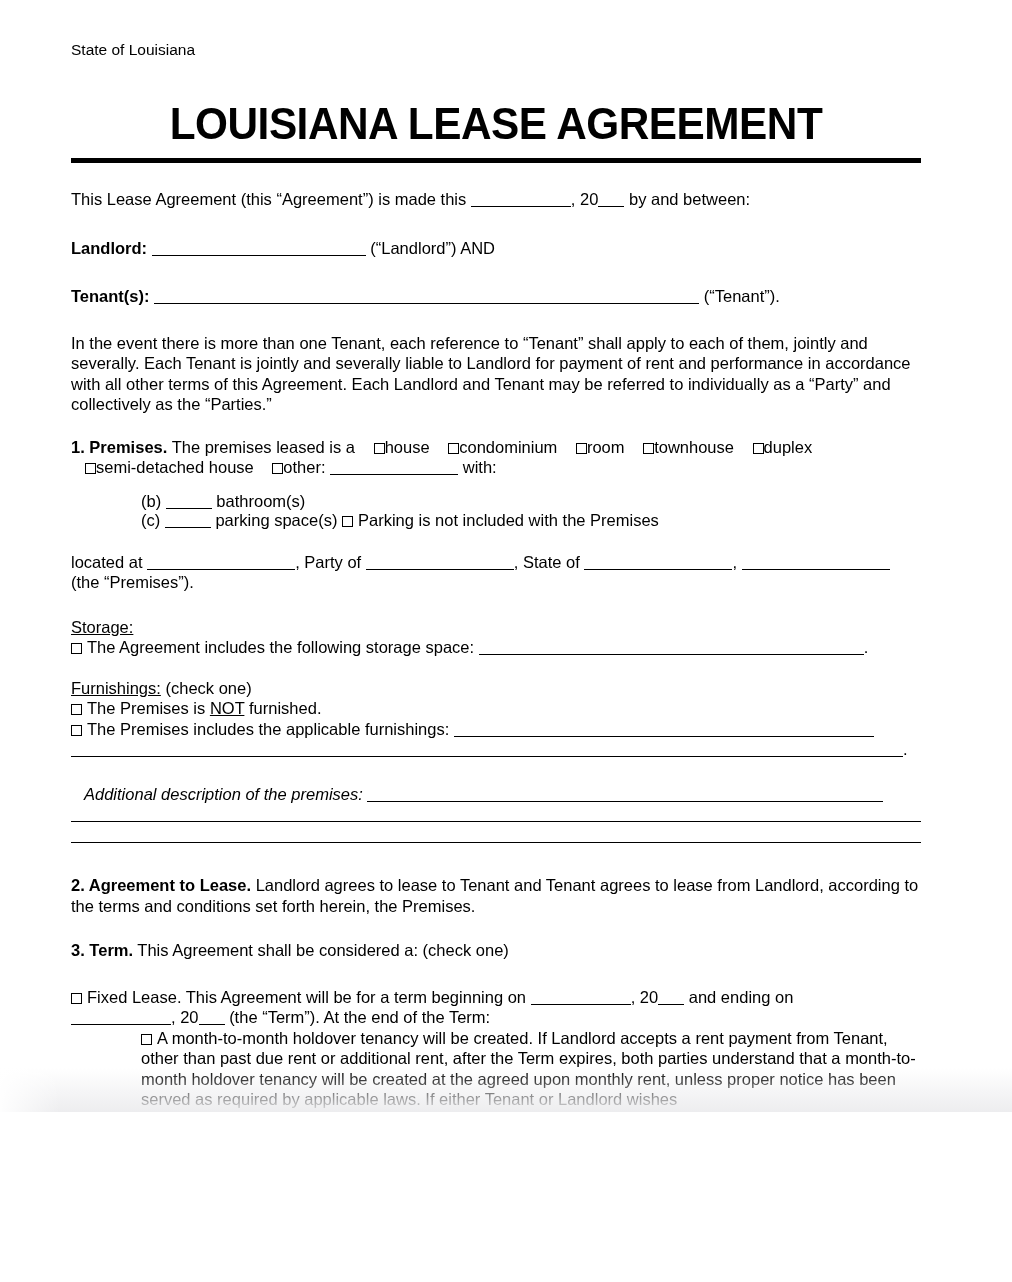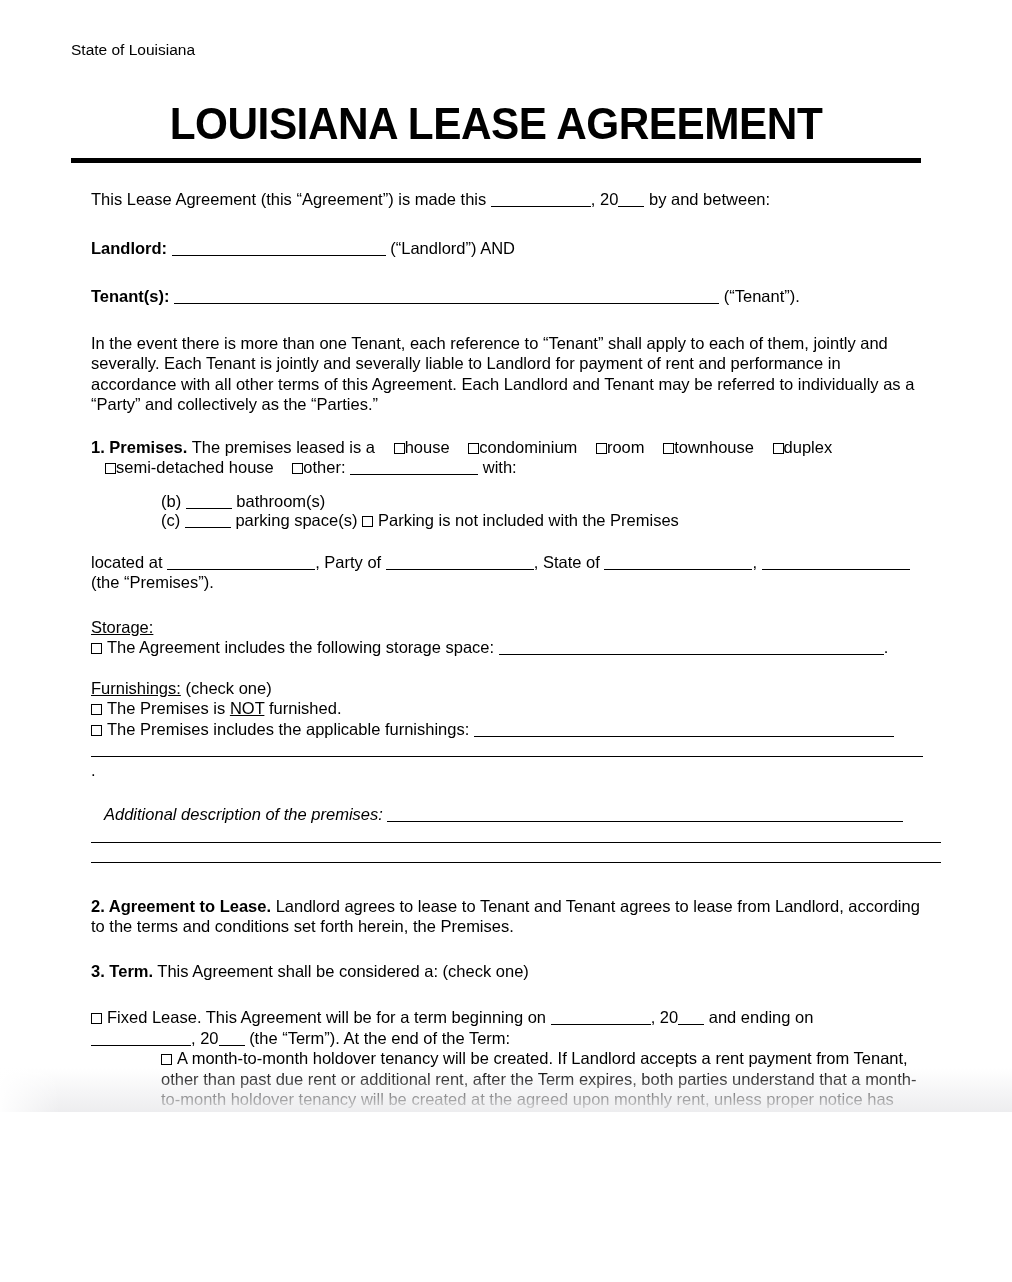--- a/index.html
+++ b/index.html
@@ -73,21 +73,20 @@
   .title-rule {
     margin-top: 8px;
     height: 5px;
     background: #000000;
     width: 850px;
   }
 
   .body-text {
     font-size: 16.5px;
     line-height: 20.5px;
-    margin-left: 20px;
   }
 
   .gap-14 { height: 14px; }
   .gap-20 { height: 20px; }
   .gap-22 { height: 22px; }
   .gap-24 { height: 24px; }
   .gap-26 { height: 26px; }
   .gap-28 { height: 28px; }
   .gap-30 { height: 30px; }
 

